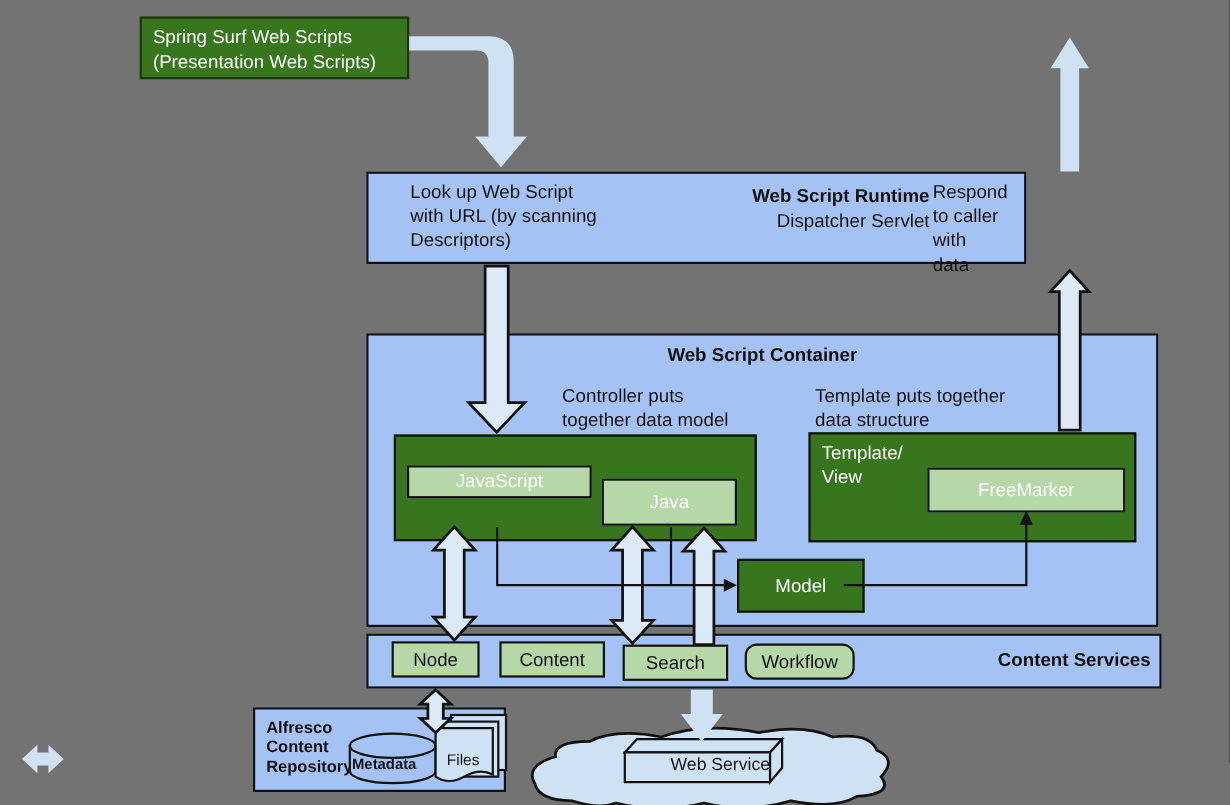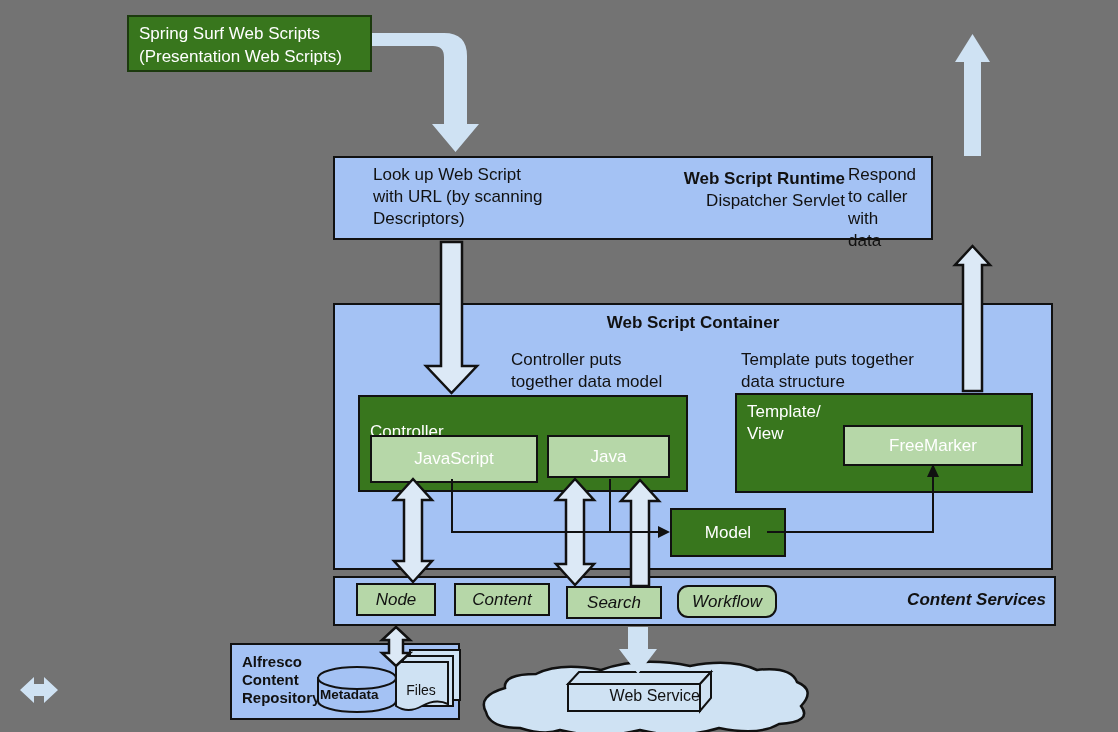--- a/index.html
+++ b/index.html
@@ -44,34 +44,34 @@
 
   <div class="box blue" style="left:333px; top:303px; width:720px; height:267px;">
     <div class="t17 b" style="text-align:center; padding-top:7px;">Web Script Container</div>
     <div class="abs t17 pre" style="left:176px; top:44px;">Controller puts
 together data model</div>
     <div class="abs t17 pre" style="left:406px; top:44px;">Template puts together
 data structure</div>
 
     <div class="box dgreen" style="left:23px; top:90px; width:330px; height:97px;">
       <div class="abs t17" style="left:10px; top:6px;margin-top:18px;">Controller</div>
-      <div class="box lgreen flexc t17" style="left:10px; top:38px; width:168px; height:48px;">JavaScript</div>
+      <div class="box lgreen flexc t17" style="left:10px; top:26px; width:168px; height:30px;">JavaScript</div>
       <div class="box lgreen flexc t17" style="left:187px; top:38px; width:123px; height:43px;text-align:center;">Java</div>
     </div>
 
     <div class="box dgreen" style="left:400px; top:88px; width:298px; height:100px;">
       <div class="abs t17 pre" style="left:10px; top:6px;">Template/
 View</div>
       <div class="box lgreen flexc t17" style="left:106px; top:30px; width:180px; height:41px;">FreeMarker</div>
     </div>
   </div>
 
   <div class="box dgreen flexc t17" style="left:670px; top:508px; width:116px; height:49px;">Model</div>
 
-  <div class="box blue" style="left:333px; top:576px; width:723px; height:50px;font-style:italic;">
+  <div class="box blue" style="left:333px; top:576px; width:723px; height:50px;">
     <div class="box lgreen flexc t17" style="left:21px; top:5px; width:80px; height:33px;">Node</div>
     <div class="box lgreen flexc t17" style="left:119px; top:5px; width:96px; height:33px;">Content</div>
     <div class="box lgreen flexc t17" style="left:231px; top:8px; width:96px; height:33px;">Search</div>
     <div class="box lgreen flexc t17" style="left:342px; top:7px; width:100px; height:33px;border-radius:11px;">Workflow</div>
     <div class="abs t17 b" style="right:8px; top:11px;">Content Services</div>
   </div>
 
   <div class="box blue" style="left:230px; top:643px; width:230px; height:77px;">
     <div class="pre b" style="font-size:15px; line-height:18px; padding:8px 0 0 10px;">Alfresco
 Content

